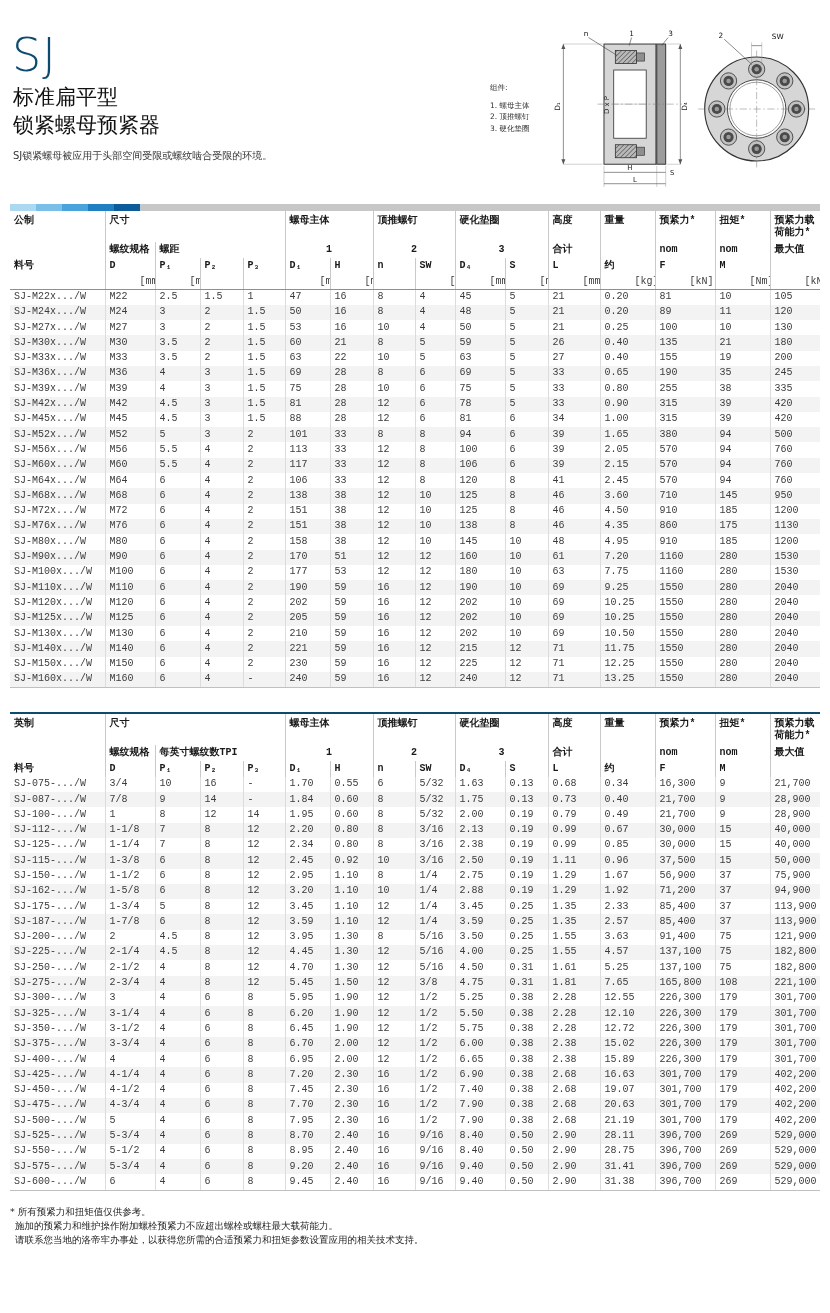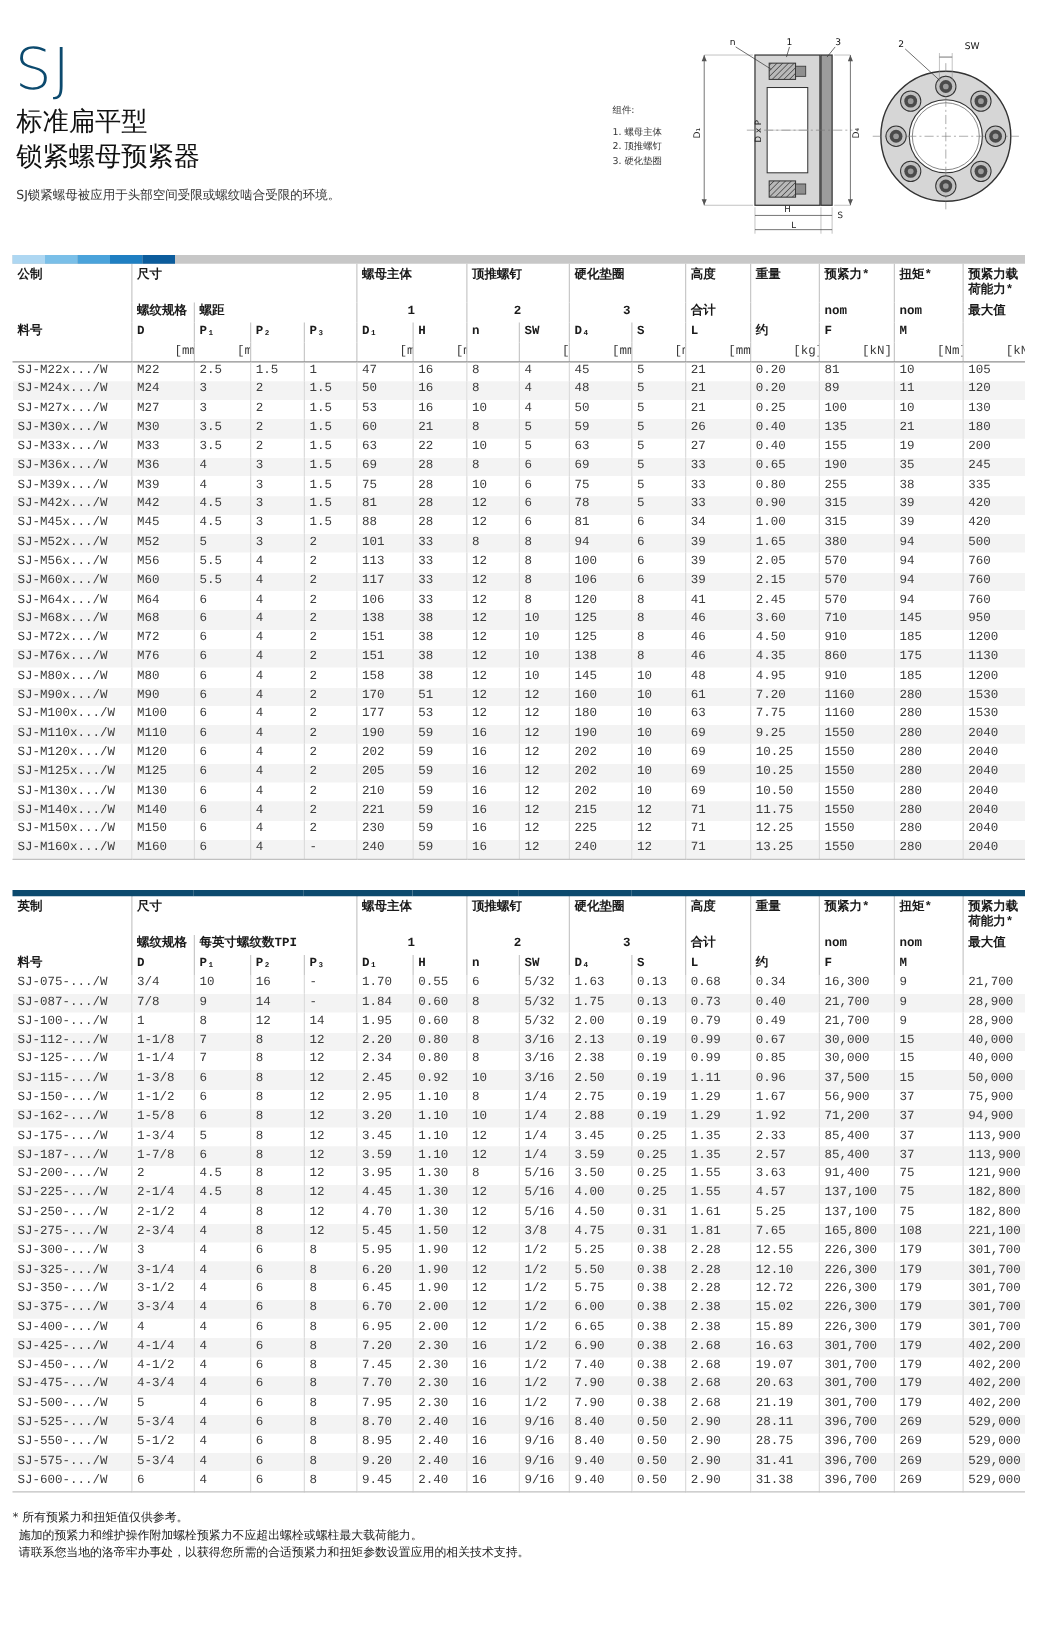--- a/index.html
+++ b/index.html
@@ -15,21 +15,21 @@
   .diagram-block{display:flex;align-items:flex-start;margin-top:14px;}
   .legend{width:62px;margin-top:62px;font-size:7.5px;line-height:1.55;color:#333;}
   .legend .lt{margin-bottom:6px;}
 
   
   .brand-bar{height:7px;width:810px;background:#c7c7c7;font-size:0;margin-top:2px;}
   .brand-bar span{display:inline-block;width:26px;height:7px;}
 
   
   table{border-collapse:collapse;table-layout:fixed;width:810px;font-size:10px;font-family:Liberation Mono, monospace;}
-  .tbl-imperial{margin-top:24px;border-top:5px solid #0c4a6e;}
+  .tbl-imperial{margin-top:24px;border-top:2px solid #0c4a6e;}
   td{padding:1.5px 4px;overflow:hidden;white-space:nowrap;}
   thead td{font-weight:bold;color:#1a1a1a;border-right:1px solid #c9c9c9;white-space:normal;}
   thead td:last-child{border-right:none;}
   .tgrp td{vertical-align:top;padding-top:4px;height:25px;line-height:12px;}
   .tsub td{height:13px;line-height:12px;}
   .tsym td{height:13px;line-height:12px;vertical-align:bottom;}
   .tunit td{height:12px;line-height:11px;font-weight:normal;color:#3c3c3c;border-bottom:1px solid #8f8f8f;padding-left:34px;}
   .tcenter{text-align:center;}
   tbody td{color:#3c3c3c;border-right:1px solid #dcdcdc;line-height:12.3px;}
   tbody td:last-child{border-right:none;}

